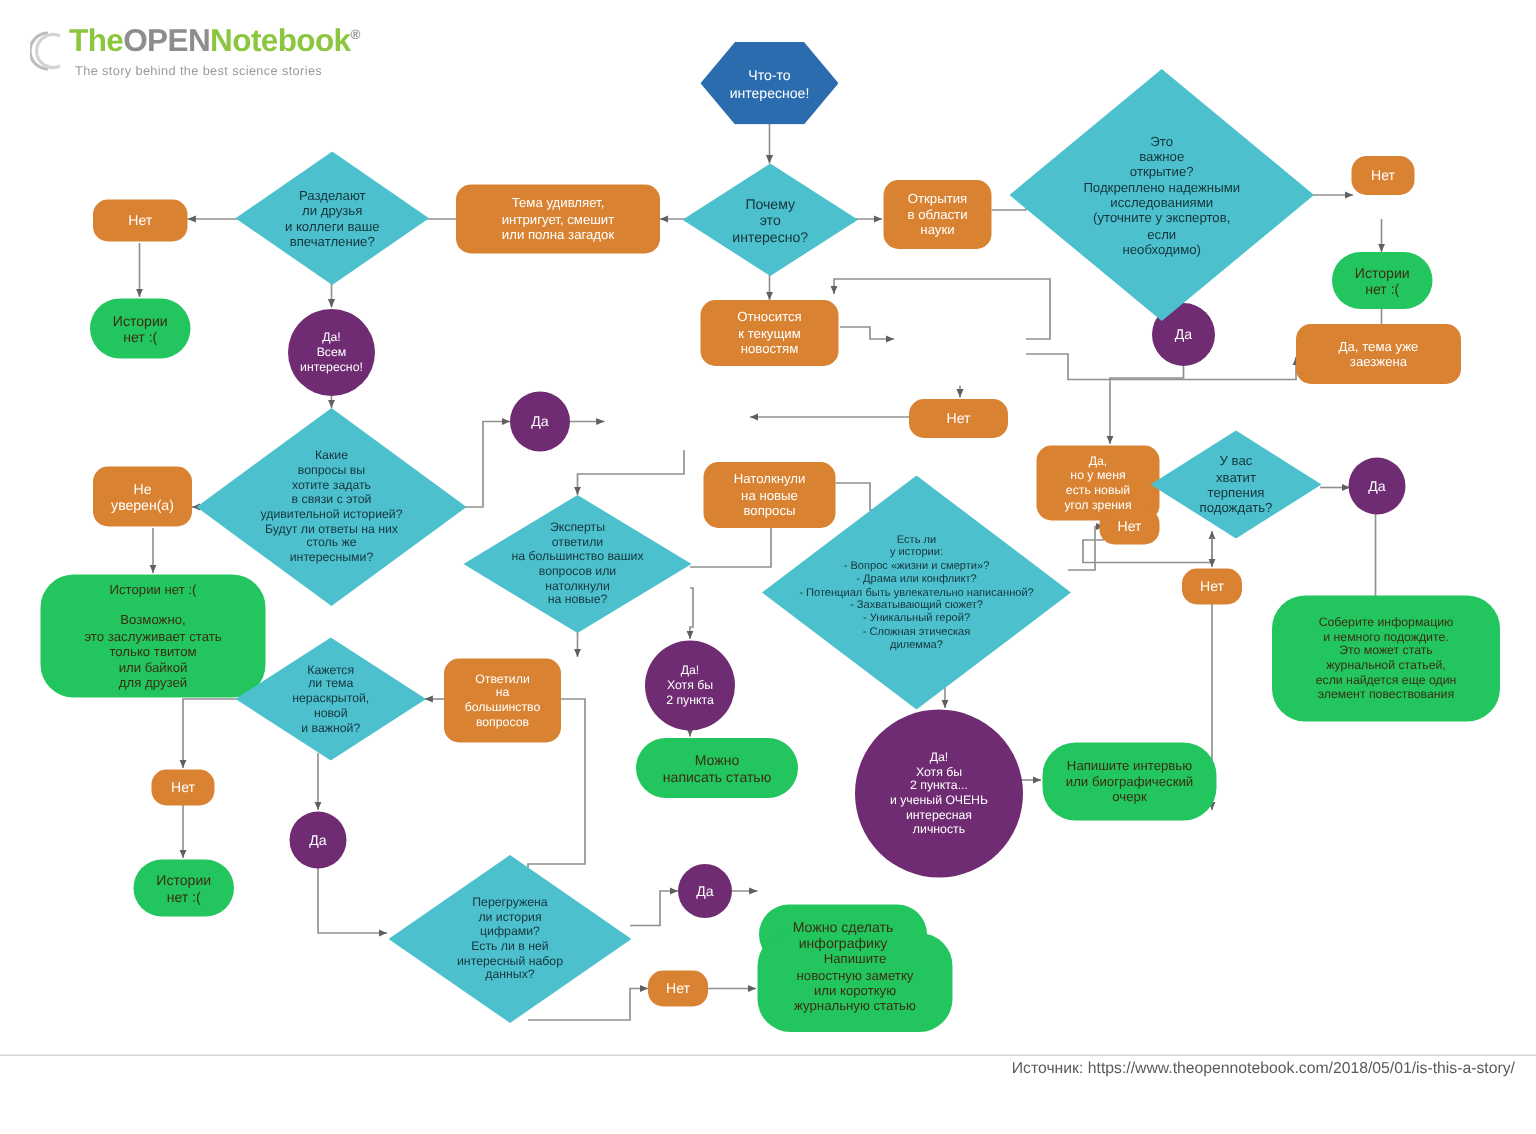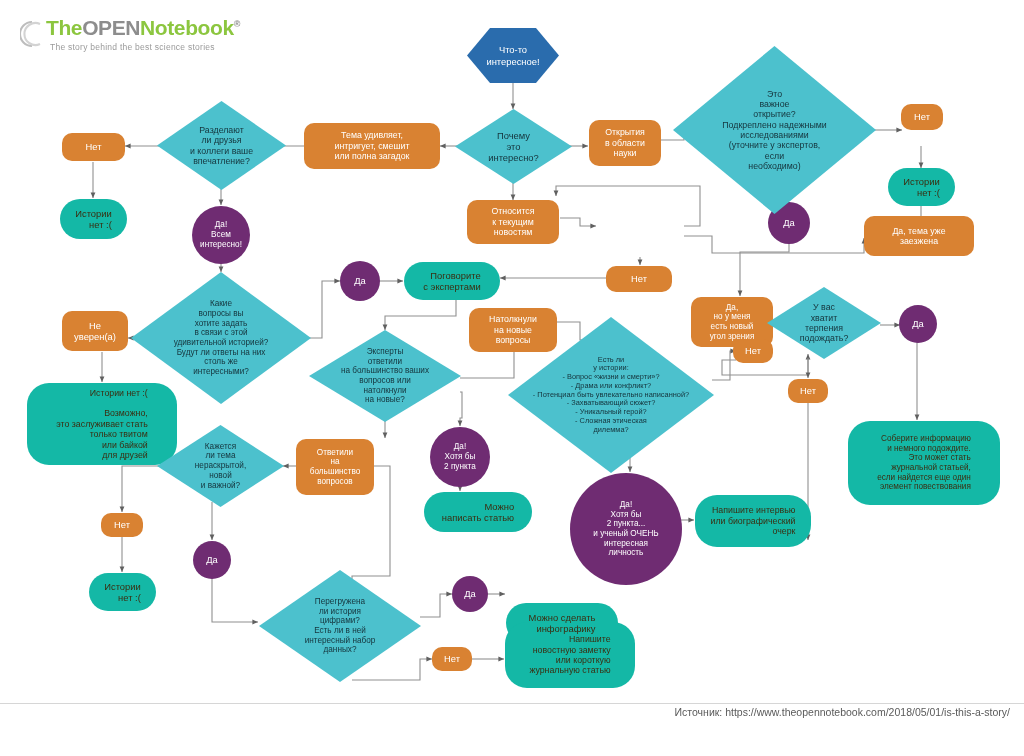--- a/index.html
+++ b/index.html
@@ -19,21 +19,21 @@
 
   
   .node{position:absolute;box-sizing:border-box;display:flex;align-items:center;justify-content:center;text-align:center;}
   .node .lbl{position:relative;z-index:3;line-height:1.18;white-space:pre-line;}
 
   
   .rect{background:#d98232;border-radius:10px;}
   .rect .lbl{color:#ffffff;}
 
   
-  .round{background:#14b8a6;border-radius:22px;text-align:right;}
+  .round{background:#22c55e;border-radius:22px;}
   .round .lbl{color:#3a2f12;}
 
   
   .circ{background:#6f2c72;border-radius:50%;}
   .circ .lbl{color:#ffffff;}
 
   
   .diam{background:transparent;}
   .diam .shape{position:absolute;left:0;top:0;width:100%;height:100%;background:#4cc1cd;
     -webkit-clip-path:polygon(50% 0,100% 50%,50% 100%,0 50%);clip-path:polygon(50% 0,100% 50%,50% 100%,0 50%);z-index:1;}
@@ -294,24 +294,20 @@
 это заслуживает стать
 только твитом
 или байкой
 для друзей</div>
   </div>
 
   <div class="node circ" style="left:340px;top:261px;width:40px;height:40px;">
     <div class="lbl fs9">Да</div>
   </div>
 
-  <div class="node round" style="left:404px;top:262px;width:96px;height:38px;">
-    <div class="lbl fs9">Поговорите
-с экспертами</div>
-  </div>
 
   <div class="node diam" style="left:309px;top:330px;width:152px;height:92px;">
     <div class="shape"></div>
     <div class="lbl fs8">Эксперты
 ответили
 на большинство ваших
 вопросов или
 натолкнули
 на новые?</div>
   </div>
@@ -355,21 +351,21 @@
   </div>
 
   <div class="node circ" style="left:899px;top:305px;width:38px;height:38px;">
     <div class="lbl fs9">Да</div>
   </div>
 
   <div class="node rect" style="left:788px;top:379px;width:40px;height:24px;">
     <div class="lbl fs9">Нет</div>
   </div>
 
-  <div class="node round" style="left:848px;top:421px;width:152px;height:84px;border-radius:22px;">
+  <div class="node round" style="left:848px;top:397px;width:152px;height:84px;border-radius:22px;">
     <div class="lbl fs8">Соберите информацию
 и немного подождите.
 Это может стать
 журнальной статьей,
 если найдется еще один
 элемент повествования</div>
   </div>
 
   <div class="node circ" style="left:430px;top:427px;width:60px;height:60px;">
     <div class="lbl fs8">Да!

